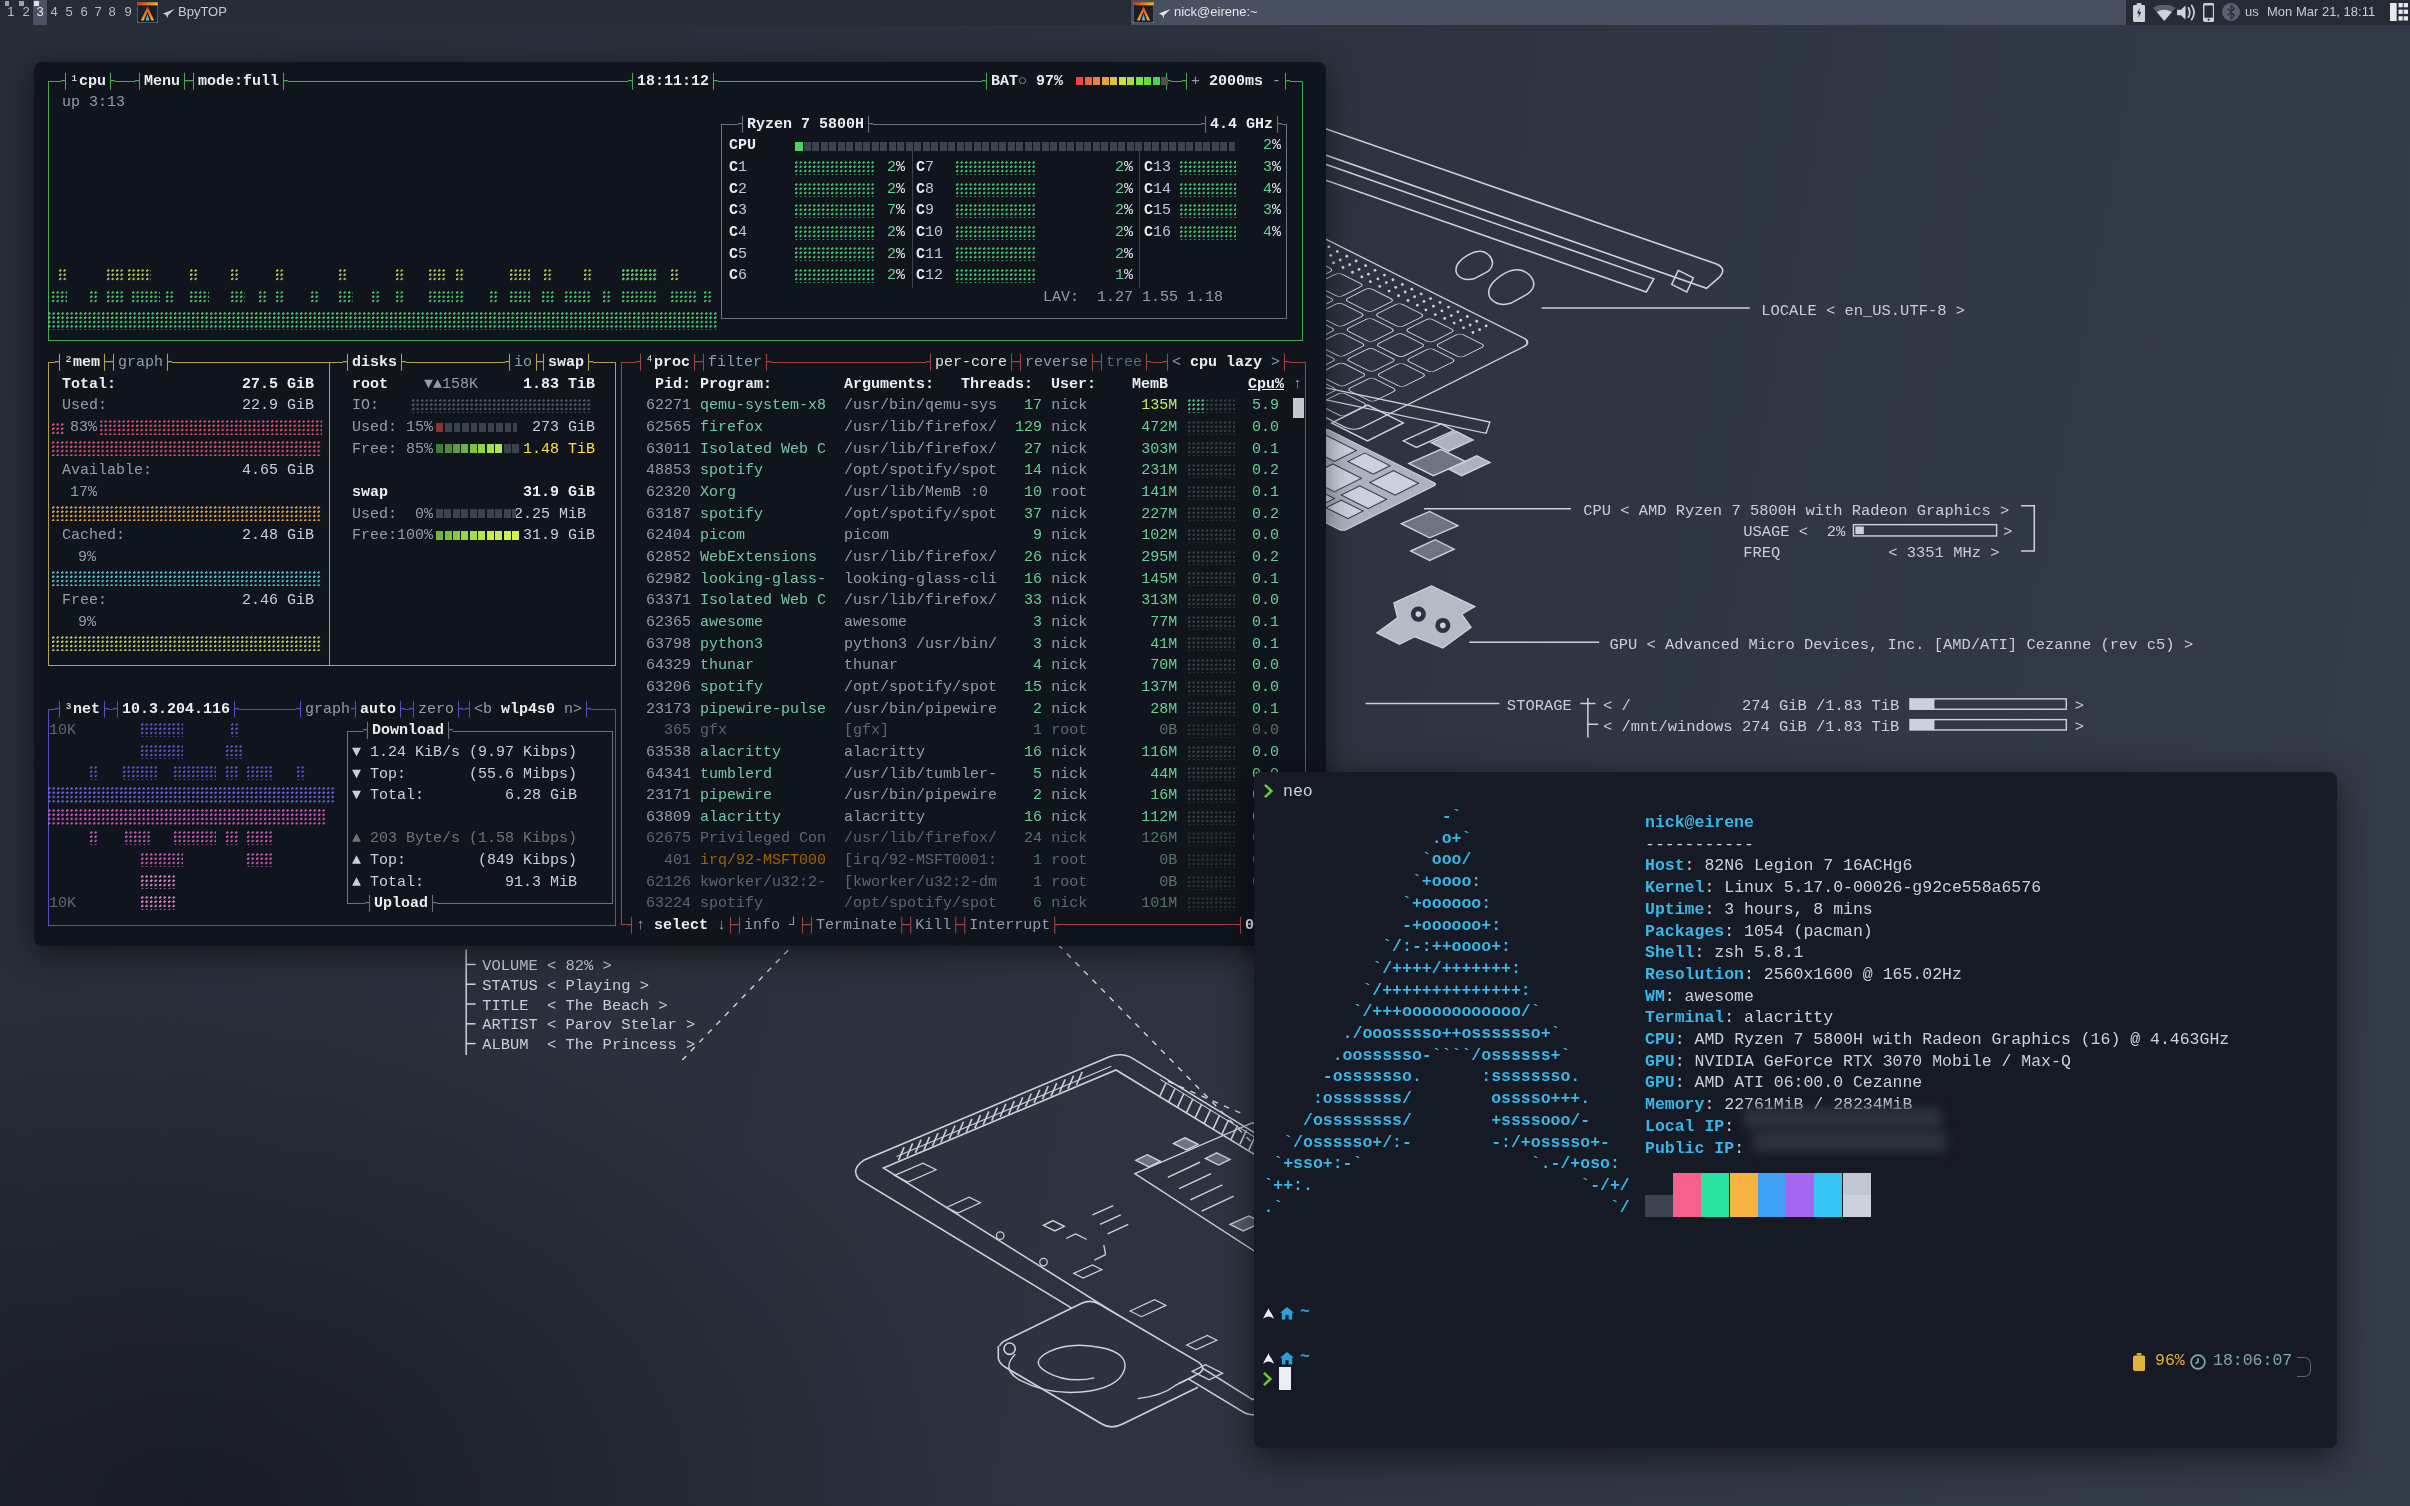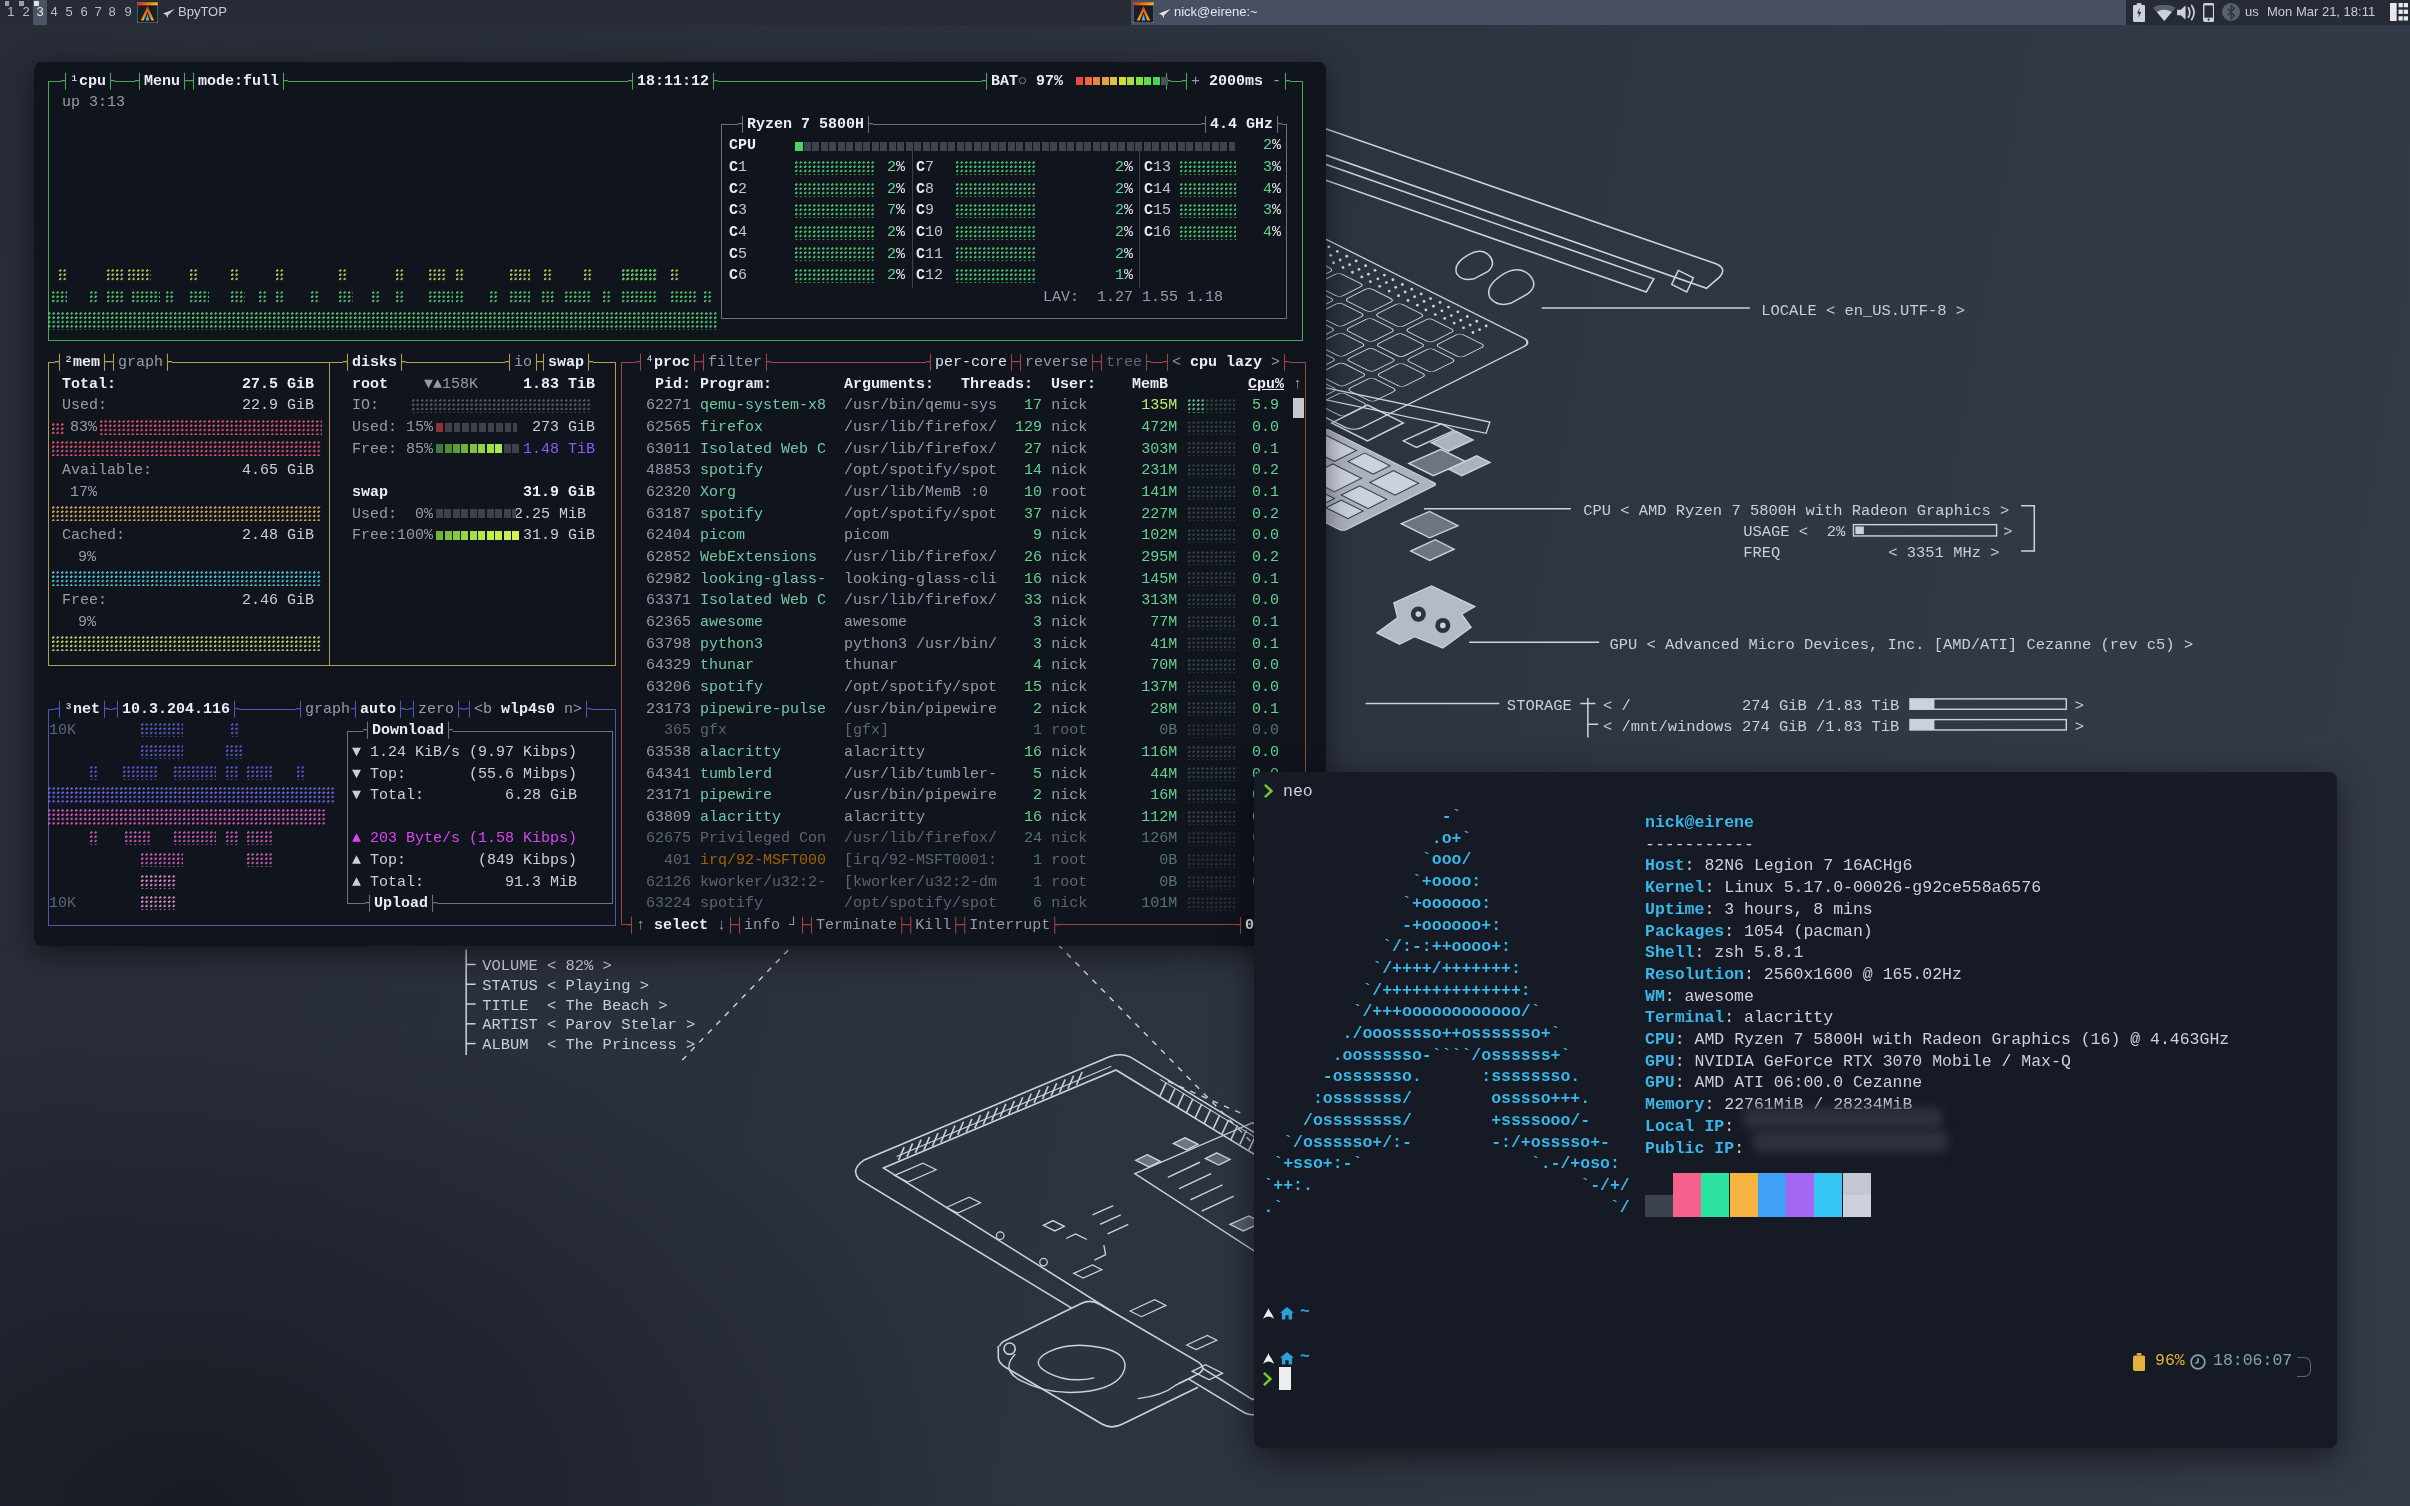--- a/index.html
+++ b/index.html
@@ -658,21 +658,21 @@
       <div class="dots" style="left:18px;top:509px;width:270px;height:15px;--c:#4fc4cf"></div>
       <div class="rw" style="left:28px;top:528px"><span class="dm">Free:</span><span style="color:#c9cfd9">               2.46 GiB</span></div>
       <div class="rw" style="left:44px;top:550px"><span class="dm">9%</span></div>
       <div class="dots" style="left:18px;top:574px;width:270px;height:15px;--c:#bdd069"></div>
       <div class="rw" style="left:318px;top:312px"><span class="wt">root</span><span class="dm">    ▼▲158K</span><span class="wt">     1.83 TiB</span></div>
       <div class="rw" style="left:318px;top:333px"><span class="dm">IO:</span></div>
       <div class="dots" style="left:378px;top:337px;width:179px;height:14px;--c:#555c66"></div>
       <div class="rw" style="left:318px;top:355px"><span class="dm">Used: 15%</span><span style="color:#c9cfd9">           273 GiB</span></div>
       <div style="position:absolute;left:402px;top:361px;width:6.6px;height:8.5px;background:#8a3434"></div>
       <div class="sq" style="left:411px;top:361px;width:72px;--c:#3c424c"></div>
-      <div class="rw" style="left:318px;top:377px"><span class="dm">Free: 85%</span><span style="color:#8b5cf6">          1.48 TiB</span></div>
+      <div class="rw" style="left:318px;top:377px"><span class="dm">Free: 85%</span><span style="color:#fde047">          1.48 TiB</span></div>
       <div style="position:absolute;left:402px;top:382px;width:6.6px;height:8.5px;background:#3f7a38"></div>
       <div style="position:absolute;left:411px;top:382px;width:6.6px;height:8.5px;background:#4f8c3a"></div>
       <div style="position:absolute;left:419px;top:382px;width:6.6px;height:8.5px;background:#5f9e3c"></div>
       <div style="position:absolute;left:427px;top:382px;width:6.6px;height:8.5px;background:#6fb03e"></div>
       <div style="position:absolute;left:436px;top:382px;width:6.6px;height:8.5px;background:#7fc240"></div>
       <div style="position:absolute;left:444px;top:382px;width:6.6px;height:8.5px;background:#8fd447"></div>
       <div style="position:absolute;left:453px;top:382px;width:6.6px;height:8.5px;background:#9fe04e"></div>
       <div style="position:absolute;left:461px;top:382px;width:6.6px;height:8.5px;background:#abe855"></div>
       <div style="position:absolute;left:470px;top:382px;width:6.6px;height:8.5px;background:#3c424c"></div>
       <div style="position:absolute;left:478px;top:382px;width:6.6px;height:8.5px;background:#3c424c"></div>
@@ -717,21 +717,21 @@
       <div class="dots" style="left:213px;top:769px;width:25.4px;height:14px;--c:#c45ab4"></div>
       <div class="dots" style="left:107px;top:791px;width:42px;height:14px;--c:#c45ab4"></div>
       <div class="dots" style="left:213px;top:791px;width:25.4px;height:14px;--c:#c45ab4"></div>
       <div class="dots" style="left:107px;top:813px;width:36px;height:14px;--c:#d884c8"></div>
       <div class="dots" style="left:107px;top:834px;width:36px;height:14px;--c:#d884c8"></div>
       <div class="ch" style="left:329px;top:658px"><span class="sb">┤</span><span class="wt">Download</span><span class="sb">├</span></div>
       <div class="ch" style="left:331px;top:831px"><span class="sb">┤</span><span class="wt">Upload</span><span class="sb">├</span></div>
       <div class="rw" style="left:318px;top:680px"><span style="color:#c9cfd9">▼ 1.24 KiB/s (9.97 Kibps)</span></div>
       <div class="rw" style="left:318px;top:702px"><span style="color:#c9cfd9">▼ Top:       (55.6 Mibps)</span></div>
       <div class="rw" style="left:318px;top:723px"><span style="color:#c9cfd9">▼ Total:         6.28 GiB</span></div>
-      <div class="rw" style="left:318px;top:766px"><span style="color:#d946ef">▲ 203 Byte/s (1.58 Kibps)</span></div>
+      <div class="rw" style="left:318px;top:766px"><span style="color:#737373">▲ 203 Byte/s (1.58 Kibps)</span></div>
       <div class="rw" style="left:318px;top:788px"><span style="color:#c9cfd9">▲ Top:        (849 Kibps)</span></div>
       <div class="rw" style="left:318px;top:810px"><span style="color:#c9cfd9">▲ Total:         91.3 MiB</span></div>
       <div class="ch" style="left:602px;top:290px"><span class="rb">┤</span><span style="color:#e9edf3">⁴</span><span class="wt">proc</span><span class="rb">├┤</span><span class="dm">filter</span><span class="rb">├</span></div>
       <div class="ch" style="left:892px;top:290px"><span class="rb">┤</span><span style="color:#dfe3ea">per-core</span><span class="rb">├┤</span><span class="dm">reverse</span><span class="rb">├┤</span><span class="d2">tree</span><span class="rb">├</span></div>
       <div class="ch" style="left:1129px;top:290px"><span class="rb">┤</span><span class="dm">&lt; </span><span class="wt">cpu lazy</span><span class="dm"> &gt;</span><span class="rb">├</span></div>
       <div class="rw" style="left:594px;top:312px"><span class="wt">   Pid: Program:        Arguments:   Threads:  User:    MemB</span></div>
       <div class="rw" style="left:1214px;top:312px"><span class="wt" style="text-decoration:underline">Cpu%</span><span class="dm"> ↑</span></div>
       <div class="rw" style="left:594px;top:333px"><span style="color:#939baa">  62271</span> <span style="color:#72c7a4">qemu-system-x8 </span> <span style="color:#939baa">/usr/bin/qemu-sys  </span><span style="color:#67d292"> 17</span> <span style="color:#939baa">nick    </span><span style="color:#bef264">  135M</span></div>
       <div class="rw" style="left:1218px;top:333px"><span style="color:#67d292">5.9</span></div>
       <div class="dots" style="left:1154px;top:337px;width:47px;height:14px;--c:#35443d"></div>

